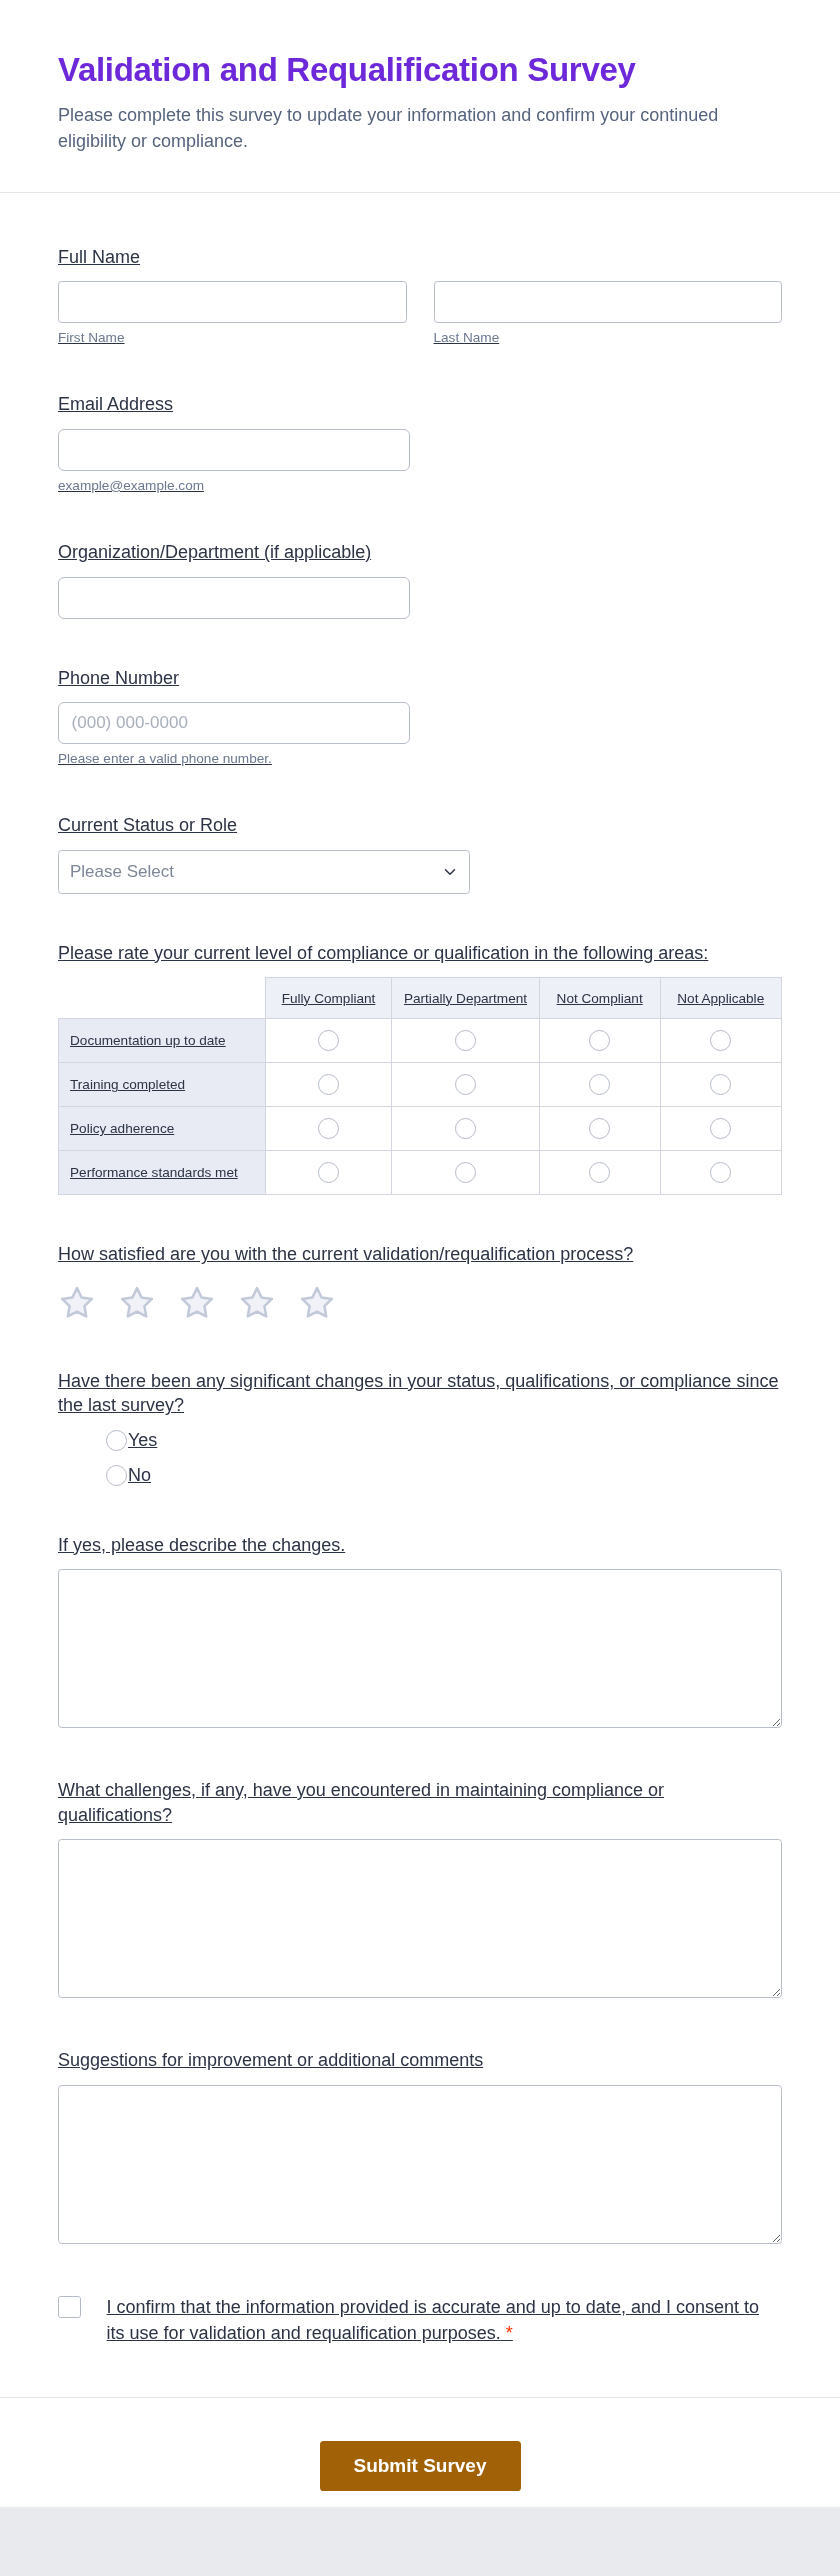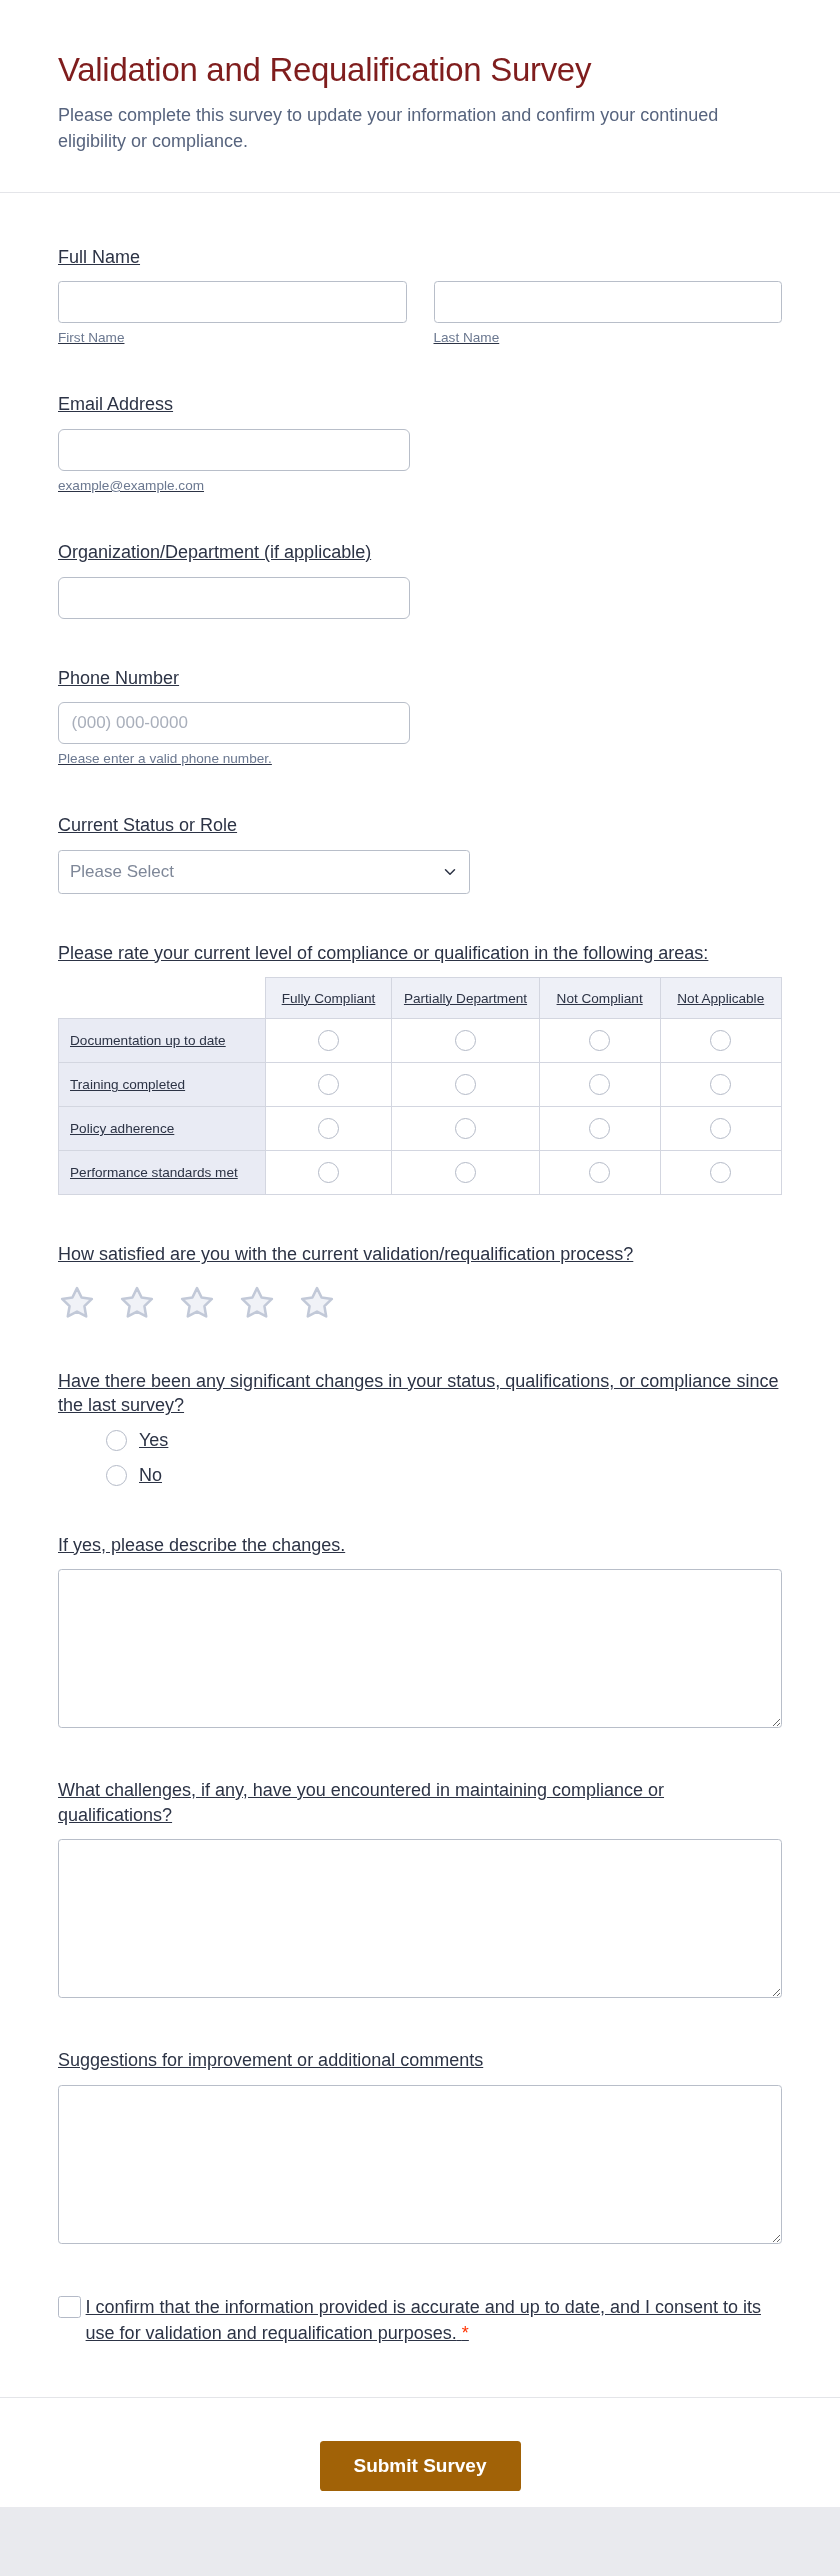--- a/index.html
+++ b/index.html
@@ -16,22 +16,22 @@
     overflow: hidden;
   }
   .form-card {
     width: 840px;
     background: #ffffff;
   }
   
   .form-header { padding: 51px 58px 38px; }
   .form-title {
     font-size: 33px;
-    font-weight: 400;
-    color: #7f1d1d;
+    font-weight: 700;
+    color: #6d28d9;
     letter-spacing: -0.3px;
     line-height: 1.15;
   }
   .form-subtitle {
     margin-top: 12.6px;
     font-size: 18px;
     line-height: 1.45;
     color: #57647e;
     max-width: 714px;
   }
@@ -90,27 +90,27 @@
     background: #e9ebf4; font-size: 13.6px; font-weight: 400;
     color: #2c3345; text-align: left; padding: 0 11px; height: 44px;
   }
   .matrix tbody td { background: #fff; text-align: center; height: 44px; }
   
   .radio {
     display: inline-block; width: 21px; height: 21px;
     border-radius: 50%; border: 0.9px solid #b4bac7;
     background: #fff; vertical-align: middle; cursor: pointer;
   }
-  .radio-row { display: flex; align-items: center; gap: 12px; margin-bottom: 13.6px; padding-left: 48px; }
+  .radio-row { display: flex; align-items: center; gap: 1px; margin-bottom: 13.6px; padding-left: 48px; }
   .radio-row .opt-label { font-size: 18px; color: #2c3345; }
   .checkbox {
     flex: 0 0 auto; width: 22.6px; height: 22.6px; margin-top: 1.8px;
     border: 0.9px solid #b4bac7; border-radius: 2.7px; background: #fff; cursor: pointer;
   }
-  .consent-row { display: flex; gap: 5px; max-width: 723px; }
+  .consent-row { display: flex; gap: 26px; max-width: 723px; }
   .consent-text { font-size: 18px; line-height: 1.45; color: #2c3345; }
   .req-star { color: #ff3200; font-weight: 500; }
   
   .stars { display: flex; gap: 22px; margin-top: 16.3px; }
   .star-icon { cursor: pointer; display: block; }
   
   .textarea {
     width: 100%; height: 159px; padding: 11px 12.6px;
     resize: both; line-height: 1.4;
   }

